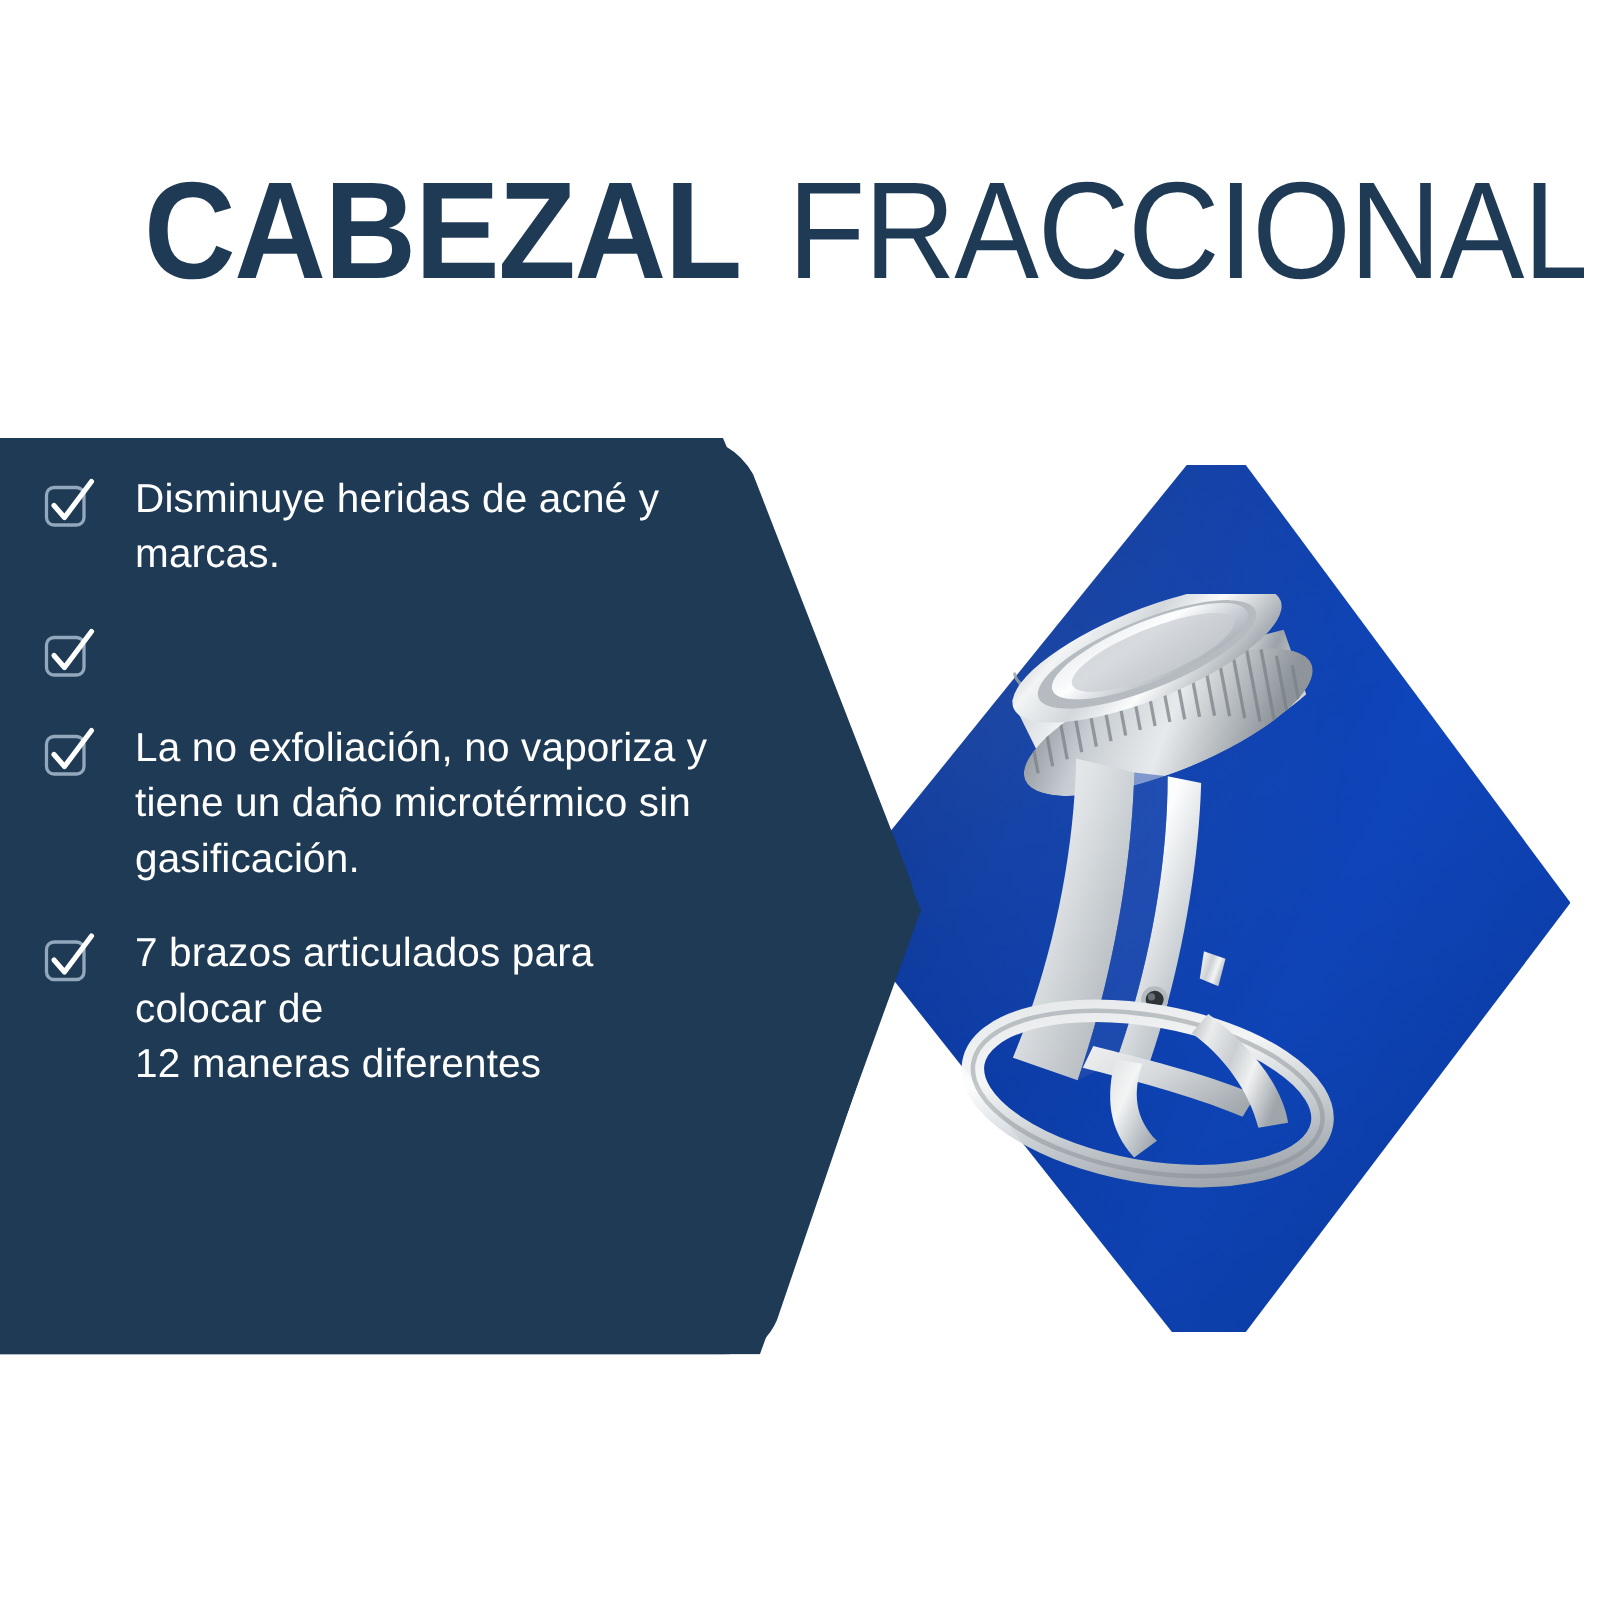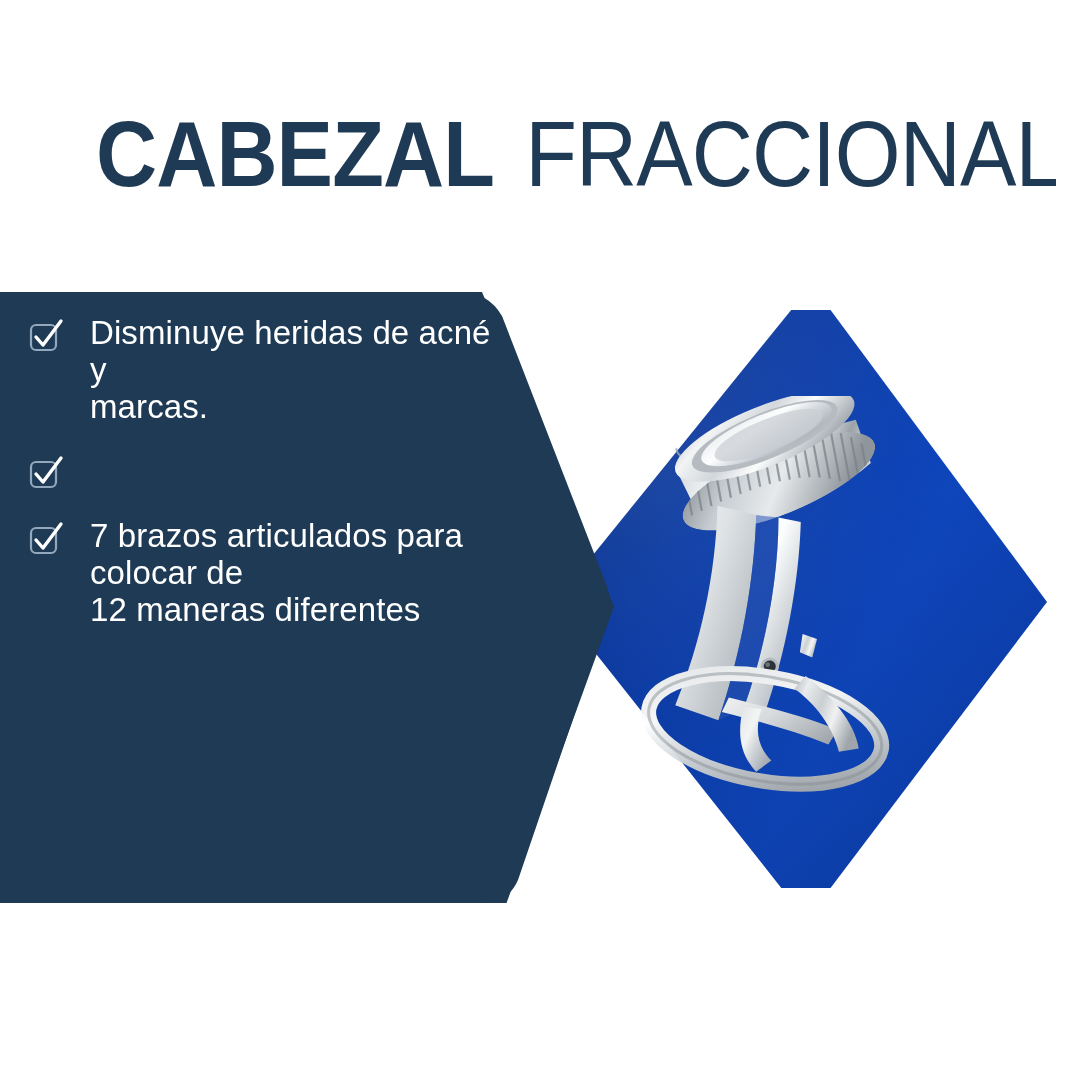--- a/index.html
+++ b/index.html
@@ -144,21 +144,21 @@
     flex: 0 0 auto;
     width: 34px;
     height: 34px;
     margin-top: 6px;
     margin-right: 28px;
   }
   .check-icon svg { display: block; width: 100%; height: 100%; overflow: visible; }
   .feature-text {
     color: #ffffff;
     font-family: "Liberation Sans", sans-serif;
-    font-size: 33px;
+    font-size: 27px;
     line-height: 37px;
     font-weight: 400;
     letter-spacing: 0.1px;
     max-width: 410px;
     white-space: pre-line;
   }
 </style>
 </head>
 <body>
 
@@ -314,20 +314,31 @@
 
     <div class="feature">
       <span class="check-icon">
         <svg viewBox="0 0 34 34" xmlns="http://www.w3.org/2000/svg">
           <rect x="3" y="5" width="25" height="25" rx="5" ry="5" fill="none" stroke="#94a8bd" stroke-width="2.2"></rect>
           <path d="M 8,17 L 15,25 L 33,1" fill="none" stroke="#ffffff" stroke-width="3.4" stroke-linecap="round" stroke-linejoin="round"></path>
         </svg>
       </span>
     </div>
 
+    <div class="feature">
+      <span class="check-icon">
+        <svg viewBox="0 0 34 34" xmlns="http://www.w3.org/2000/svg">
+          <rect x="3" y="5" width="25" height="25" rx="5" ry="5" fill="none" stroke="#94a8bd" stroke-width="2.2"></rect>
+          <path d="M 8,17 L 15,25 L 33,1" fill="none" stroke="#ffffff" stroke-width="3.4" stroke-linecap="round" stroke-linejoin="round"></path>
+        </svg>
+      </span>
+      <span class="feature-text">La no exfoliación, no vaporiza y
+tiene un daño microtérmico sin
+gasificación.</span>
+    </div>
 
     <div class="feature">
       <span class="check-icon">
         <svg viewBox="0 0 34 34" xmlns="http://www.w3.org/2000/svg">
           <rect x="3" y="5" width="25" height="25" rx="5" ry="5" fill="none" stroke="#94a8bd" stroke-width="2.2"></rect>
           <path d="M 8,17 L 15,25 L 33,1" fill="none" stroke="#ffffff" stroke-width="3.4" stroke-linecap="round" stroke-linejoin="round"></path>
         </svg>
       </span>
       <span class="feature-text">7 brazos articulados para
 colocar de

